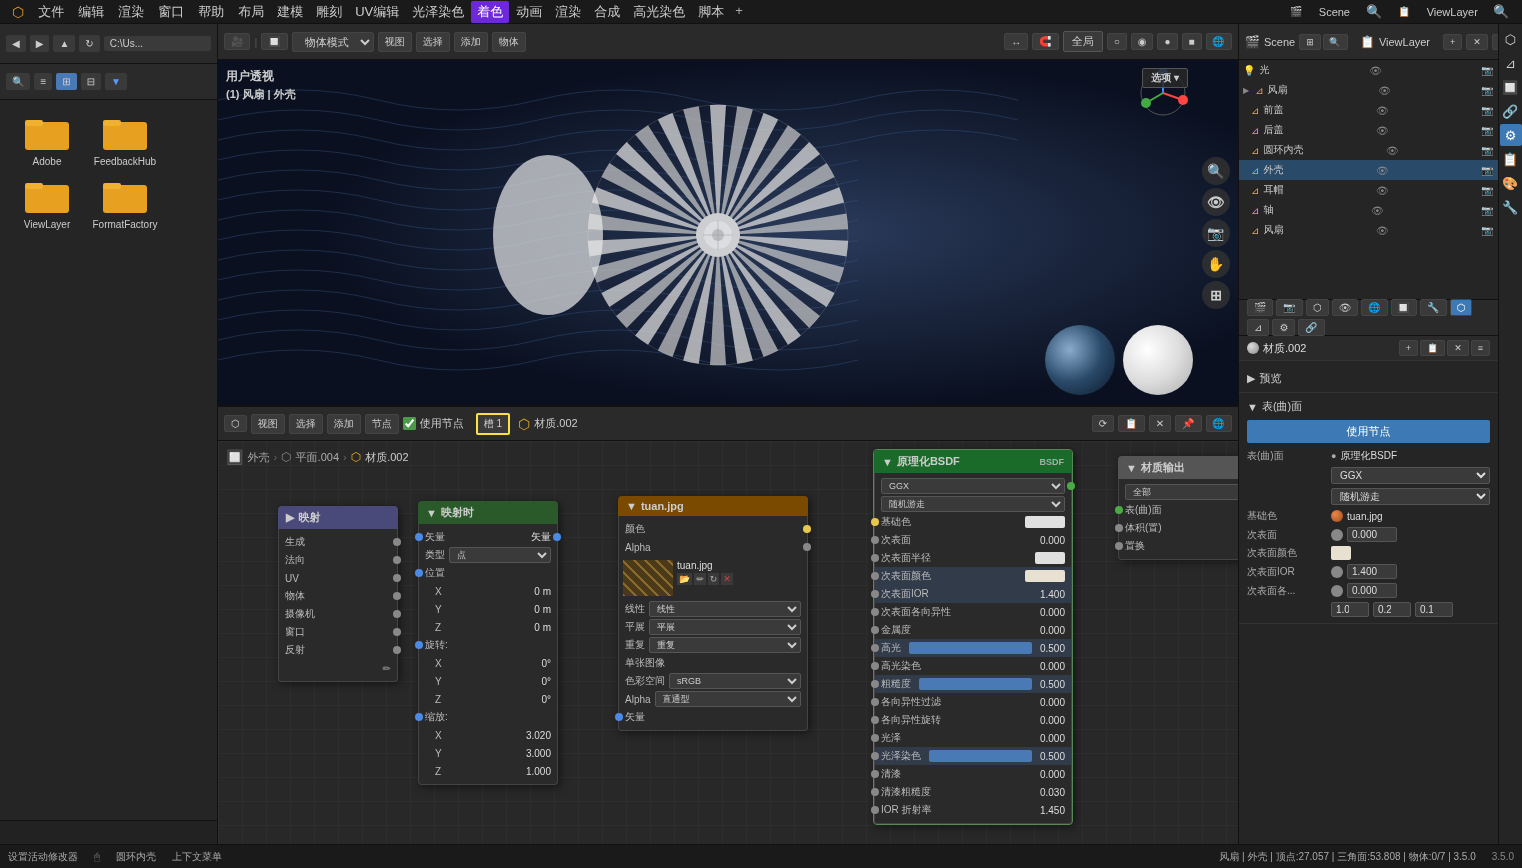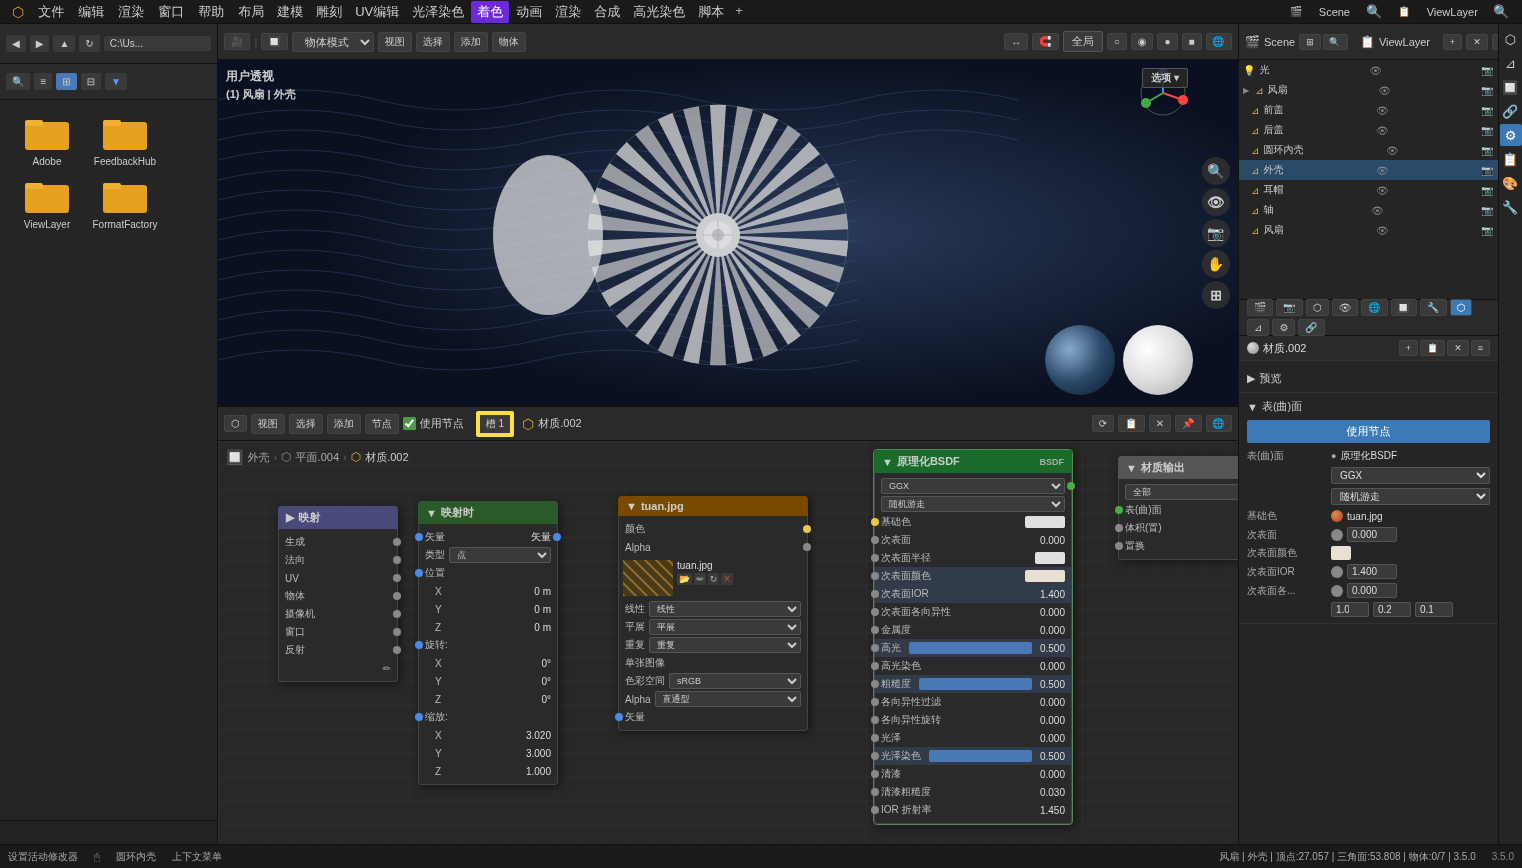--- a/index.html
+++ b/index.html
@@ -807,21 +807,21 @@
     <div class="node-editor-toolbar">
       <button class="vt-btn">⬡</button>
       <button class="vt-btn">视图</button>
       <button class="vt-btn">选择</button>
       <button class="vt-btn">添加</button>
       <button class="vt-btn">节点</button>
       <div style="display:flex;align-items:center;gap:4px;">
         <input type="checkbox" checked="" style="accent-color: rgb(74, 154, 74);">
         <span>使用节点</span>
       </div>
-      <div style="margin-left:8px;background:#3a3a3a;border:4px solid #fde047;border-radius:2px;padding:2px 6px;font-size:10px;">槽 1</div>
+      <div style="margin-left:8px;background:#3a3a3a;border:2px solid #fde047;border-radius:2px;padding:2px 6px;font-size:10px;">槽 1</div>
       <div style="margin-left:4px;display:flex;align-items:center;gap:4px;">
         <span style="font-size:14px;color:#e8a820;">⬡</span>
         <span style="font-size:11px;color:#ccc;">材质.002</span>
       </div>
       <div style="margin-left:auto;display:flex;gap:4px;align-items:center;">
         <button class="vt-btn">⟳</button>
         <button class="vt-btn">📋</button>
         <button class="vt-btn">✕</button>
         <button class="vt-btn">📌</button>
         <button class="vt-btn">🌐</button>

